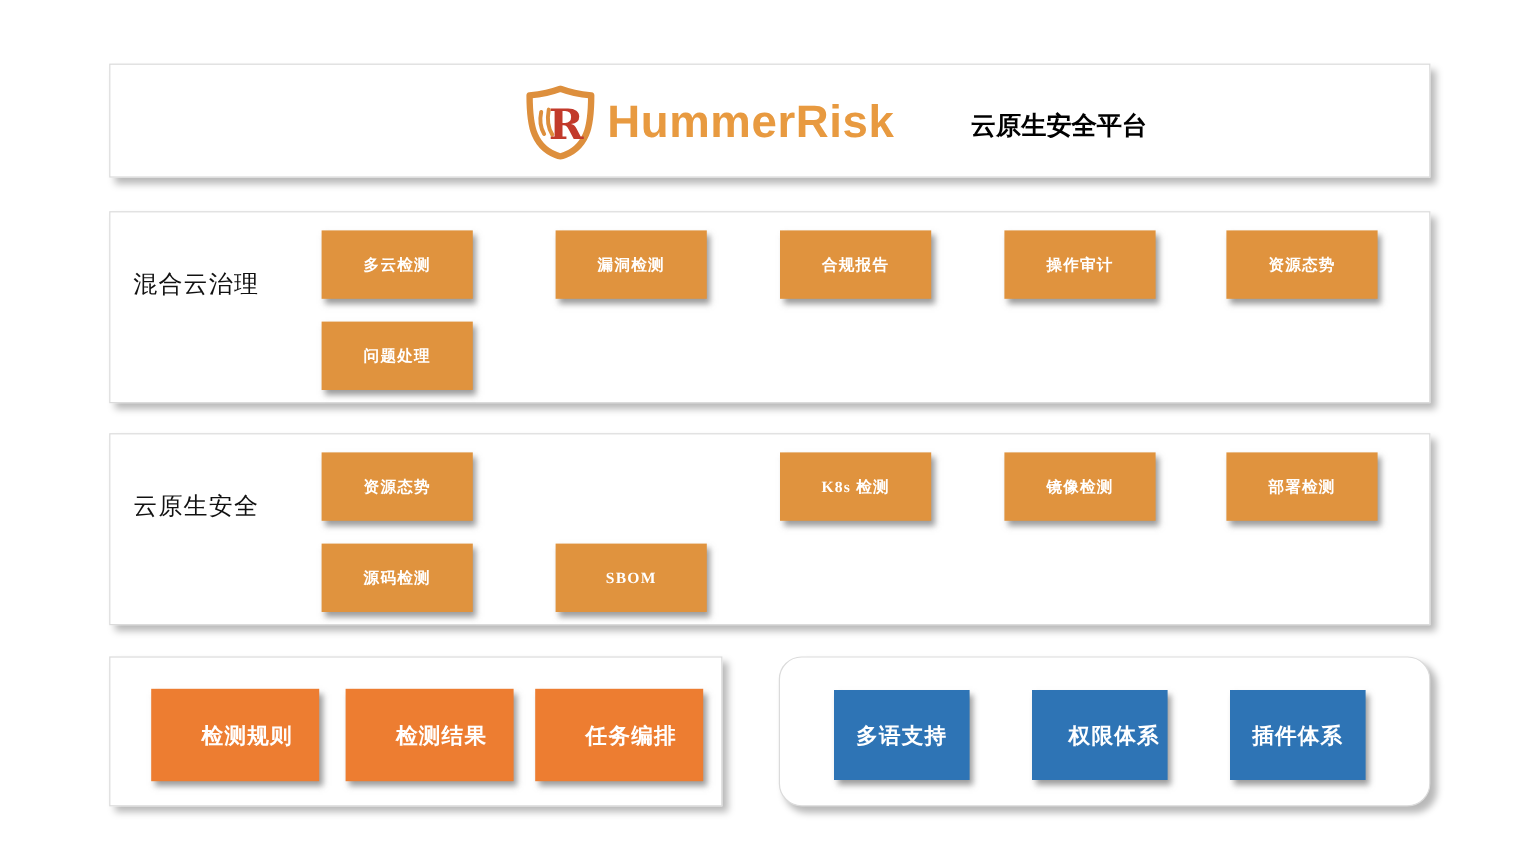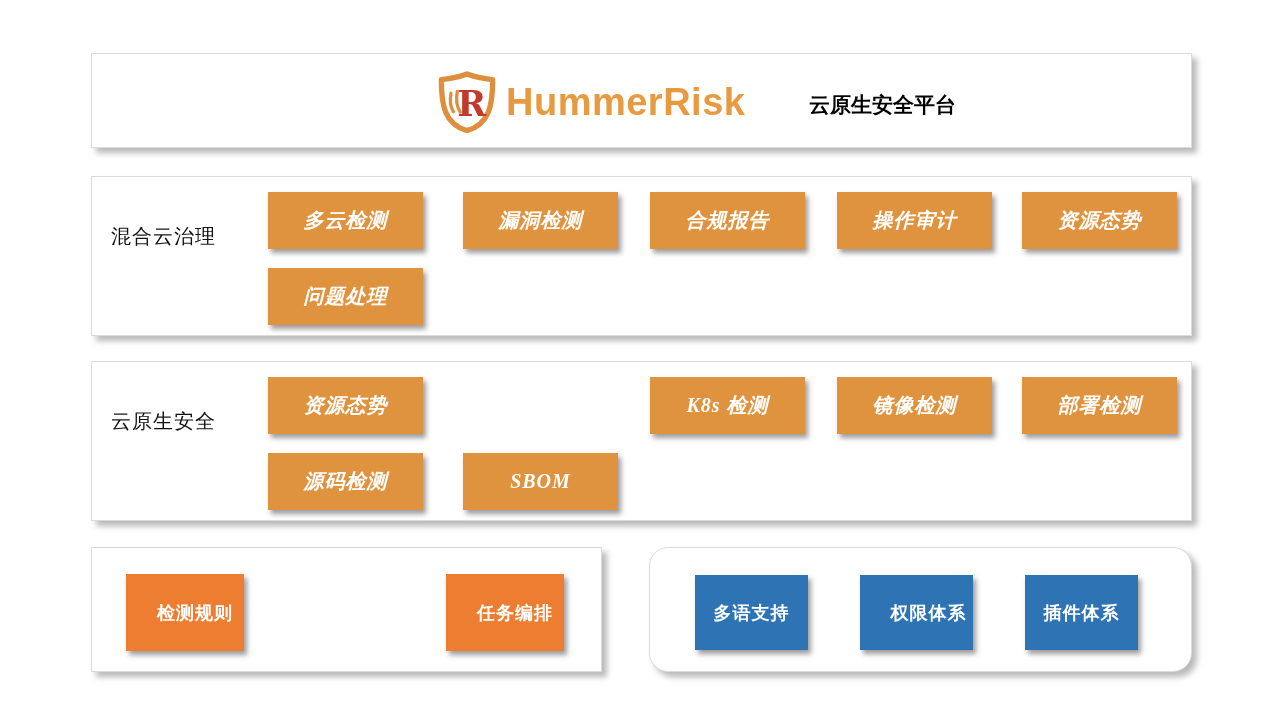--- a/index.html
+++ b/index.html
@@ -34,22 +34,22 @@
     color:var(--label-black,#111);letter-spacing:1px;
   }
 
   .btn{
     position:absolute;display:flex;align-items:center;justify-content:center;
     color:#ffffff;text-align:center;
     font-family:"Liberation Serif","DejaVu Serif",serif;font-weight:bold;
     box-shadow:3px 4px 5px rgba(90,90,90,0.6);
     box-sizing:border-box;letter-spacing:1px;
   }
-  .feature-btn{width:155px;height:57px;font-size:20px;background:var(--feature-orange,#E0933E);font-style:italic;}
-  .tool-btn{width:118px;height:77px;font-size:18px;background:var(--tool-orange,#ED7D31);padding-left:20px;}
+  .feature-btn{width:126px;height:57px;font-size:13px;background:var(--feature-orange,#E0933E);}
+  .tool-btn{width:140px;height:77px;font-size:18px;background:var(--tool-orange,#ED7D31);padding-left:20px;}
   .cap-btn{width:113px;height:75px;font-size:18px;background:var(--capability-blue,#2E74B5);}
 
   .r1{top:15px;} .r2{top:91px;}
   .c1{left:176px;} .c2{left:371px;} .c3{left:558px;} .c4{left:745px;} .c5{left:930px;}
 
   .d-row{top:26px;}
   .d1{left:34px;} .d2{left:196px;} .d3{left:354px;}
   .p-row{top:27px;}
   .p1{left:45px;} .p2{left:210px;padding-left:24px;} .p3{left:375px;}
 </style>
@@ -86,20 +86,21 @@
     <div class="btn feature-btn c1 r1">资源态势</div>
     <div class="btn feature-btn c3 r1">K8s 检测</div>
     <div class="btn feature-btn c4 r1">镜像检测</div>
     <div class="btn feature-btn c5 r1">部署检测</div>
     <div class="btn feature-btn c1 r2">源码检测</div>
     <div class="btn feature-btn c2 r2">SBOM</div>
   </div>
 
   <div class="panel detection-panel">
     <div class="btn tool-btn d1 d-row">检测规则</div>
+    <div class="btn tool-btn d2 d-row">检测结果</div>
     <div class="btn tool-btn d3 d-row">任务编排</div>
   </div>
 
   <div class="panel platform-panel">
     <div class="btn cap-btn p1 p-row">多语支持</div>
     <div class="btn cap-btn p2 p-row">权限体系</div>
     <div class="btn cap-btn p3 p-row">插件体系</div>
   </div>
 
 </div>

